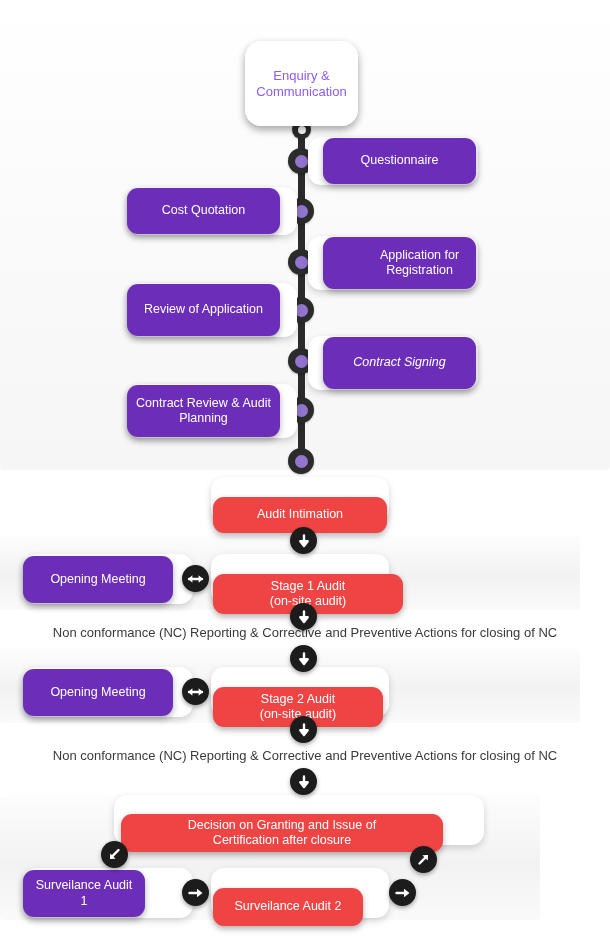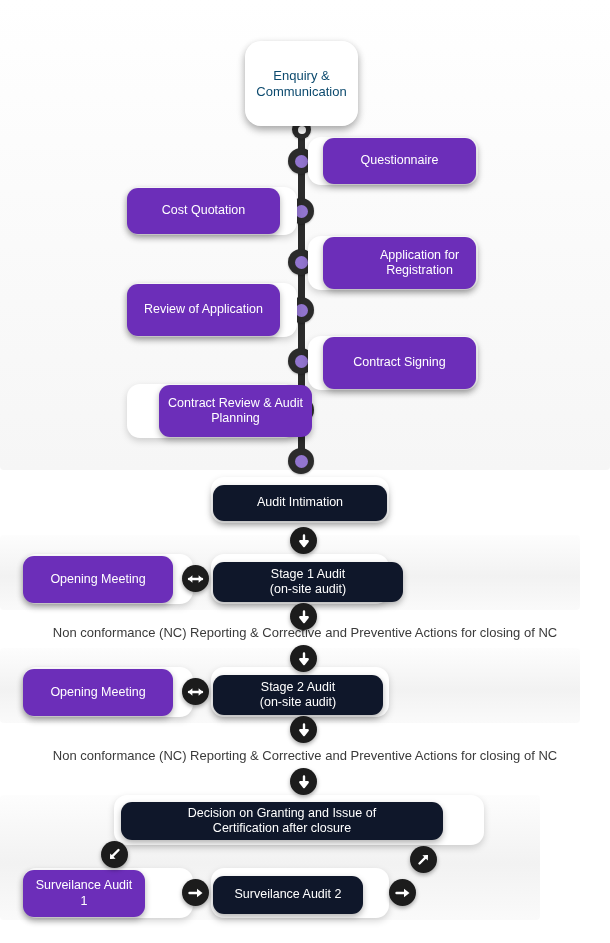--- a/index.html
+++ b/index.html
@@ -85,26 +85,26 @@
     text-align: center;
     color: #ffffff;
     font-size: 12.5px;
     line-height: 1.22;
     z-index: 6;
     box-shadow: 0 3px 6px rgba(0,0,0,.30);
     padding: 0 8px;
     box-sizing: border-box;
   }
   .box.purple { background: #6C2EB9; }
-  .box.cyan   { background: #0f172a; }
+  .box.cyan   { background: #ef4444; margin-top: 12px; }
 
   
   .box.white {
     background: #ffffff;
-    color: #0c4a6e;
+    color: #8b5cf6;
     font-size: 13px;
     border-radius: 16px;
     box-shadow: 0 4px 8px rgba(0,0,0,.22);
   }
 
   
   .badge {
     position: absolute;
     width: 27px;
     height: 27px;
@@ -188,26 +188,26 @@
   <div class="box purple" style="left:323px; top:237px; width:153px; height:52px;padding-left:48px;">
     <span>Application for Registration</span>
   </div>
 
   <div class="plate" style="left:127px; top:283px; width:170px; height:54px;"></div>
   <div class="box purple" style="left:127px; top:284px; width:153px; height:52px;">
     <span>Review of Application</span>
   </div>
 
   <div class="plate" style="left:308px; top:336px; width:170px; height:54px;"></div>
-  <div class="box purple" style="left:323px; top:337px; width:153px; height:52px;">
+  <div class="box purple" style="left:323px; top:337px; width:153px; height:52px;font-style:italic;">
     <span>Contract Signing</span>
   </div>
 
   <div class="plate" style="left:127px; top:384px; width:170px; height:54px;"></div>
-  <div class="box purple" style="left:127px; top:385px; width:153px; height:52px;margin-left:32px;">
+  <div class="box purple" style="left:127px; top:385px; width:153px; height:52px;">
     <span>Contract Review &amp; Audit Planning</span>
   </div>
 
   <div class="plate" style="left:211px; top:477px; width:178px; height:46px;"></div>
   <div class="box cyan" style="left:213px; top:485px; width:174px; height:36px;">
     <span>Audit Intimation</span>
   </div>
 
   <div class="badge" style="left:290px; top:527px;">
     <svg width="14" height="14" viewBox="0 0 14 14" aria-hidden="true">

